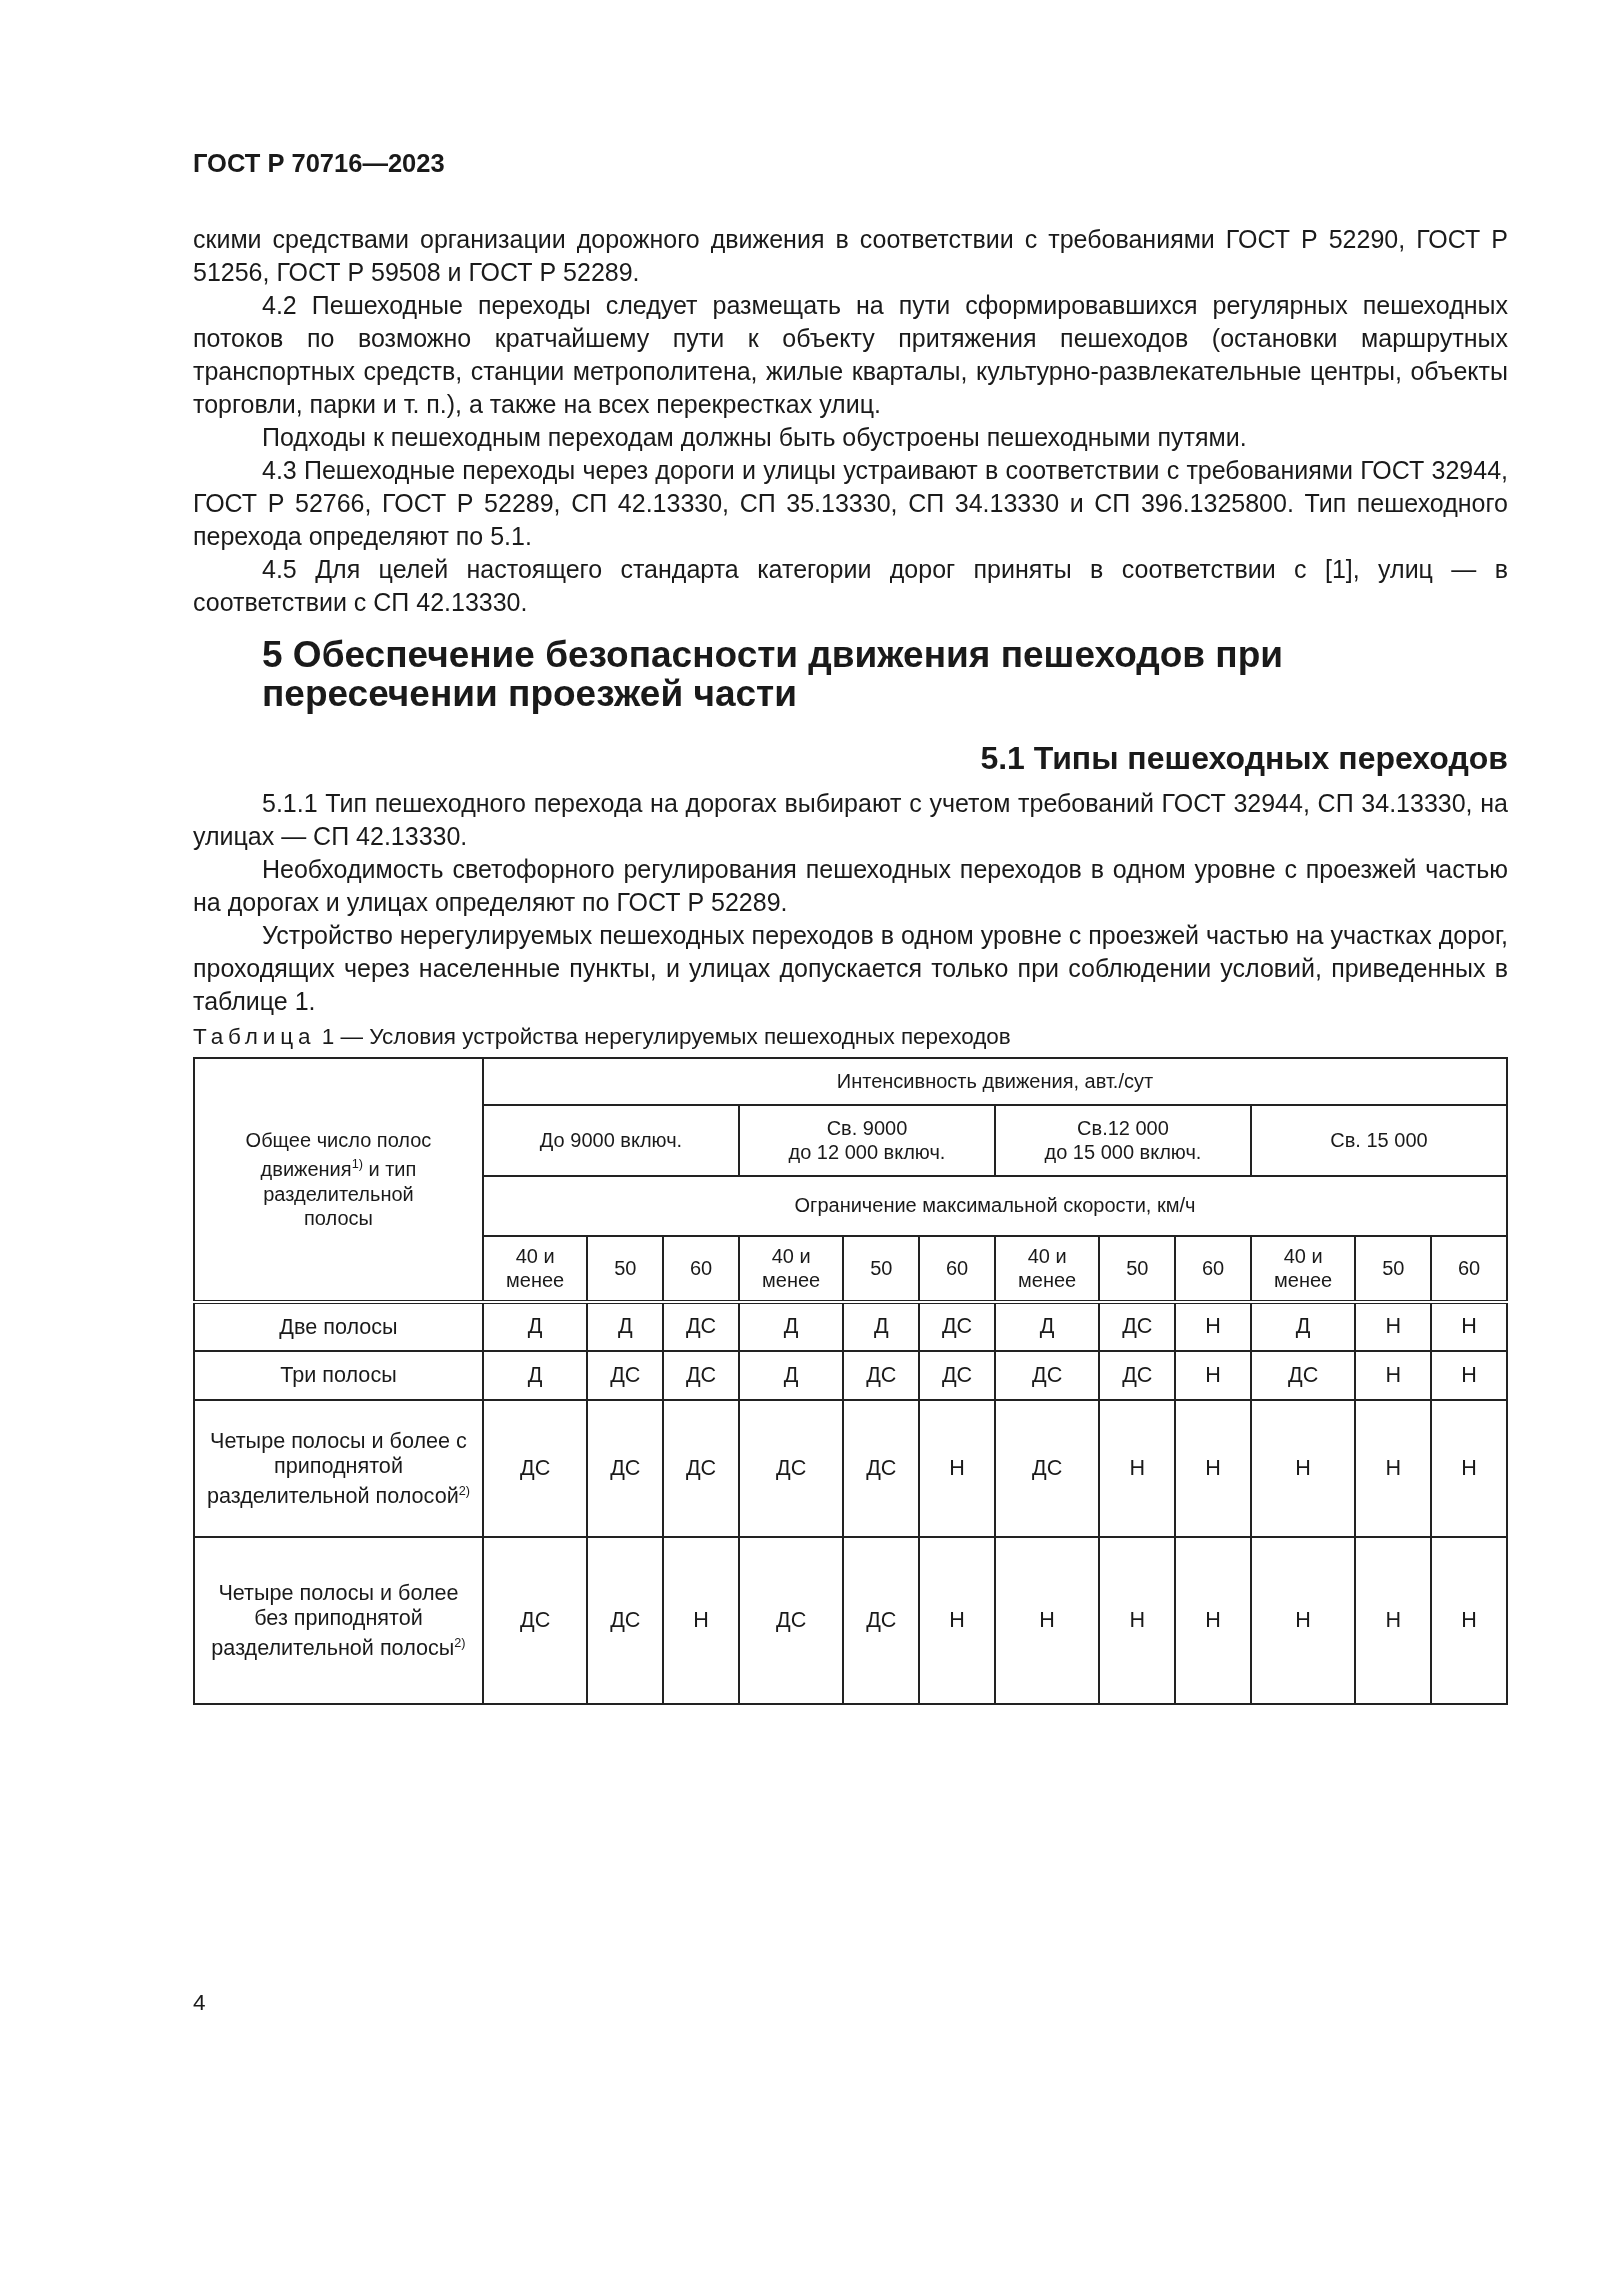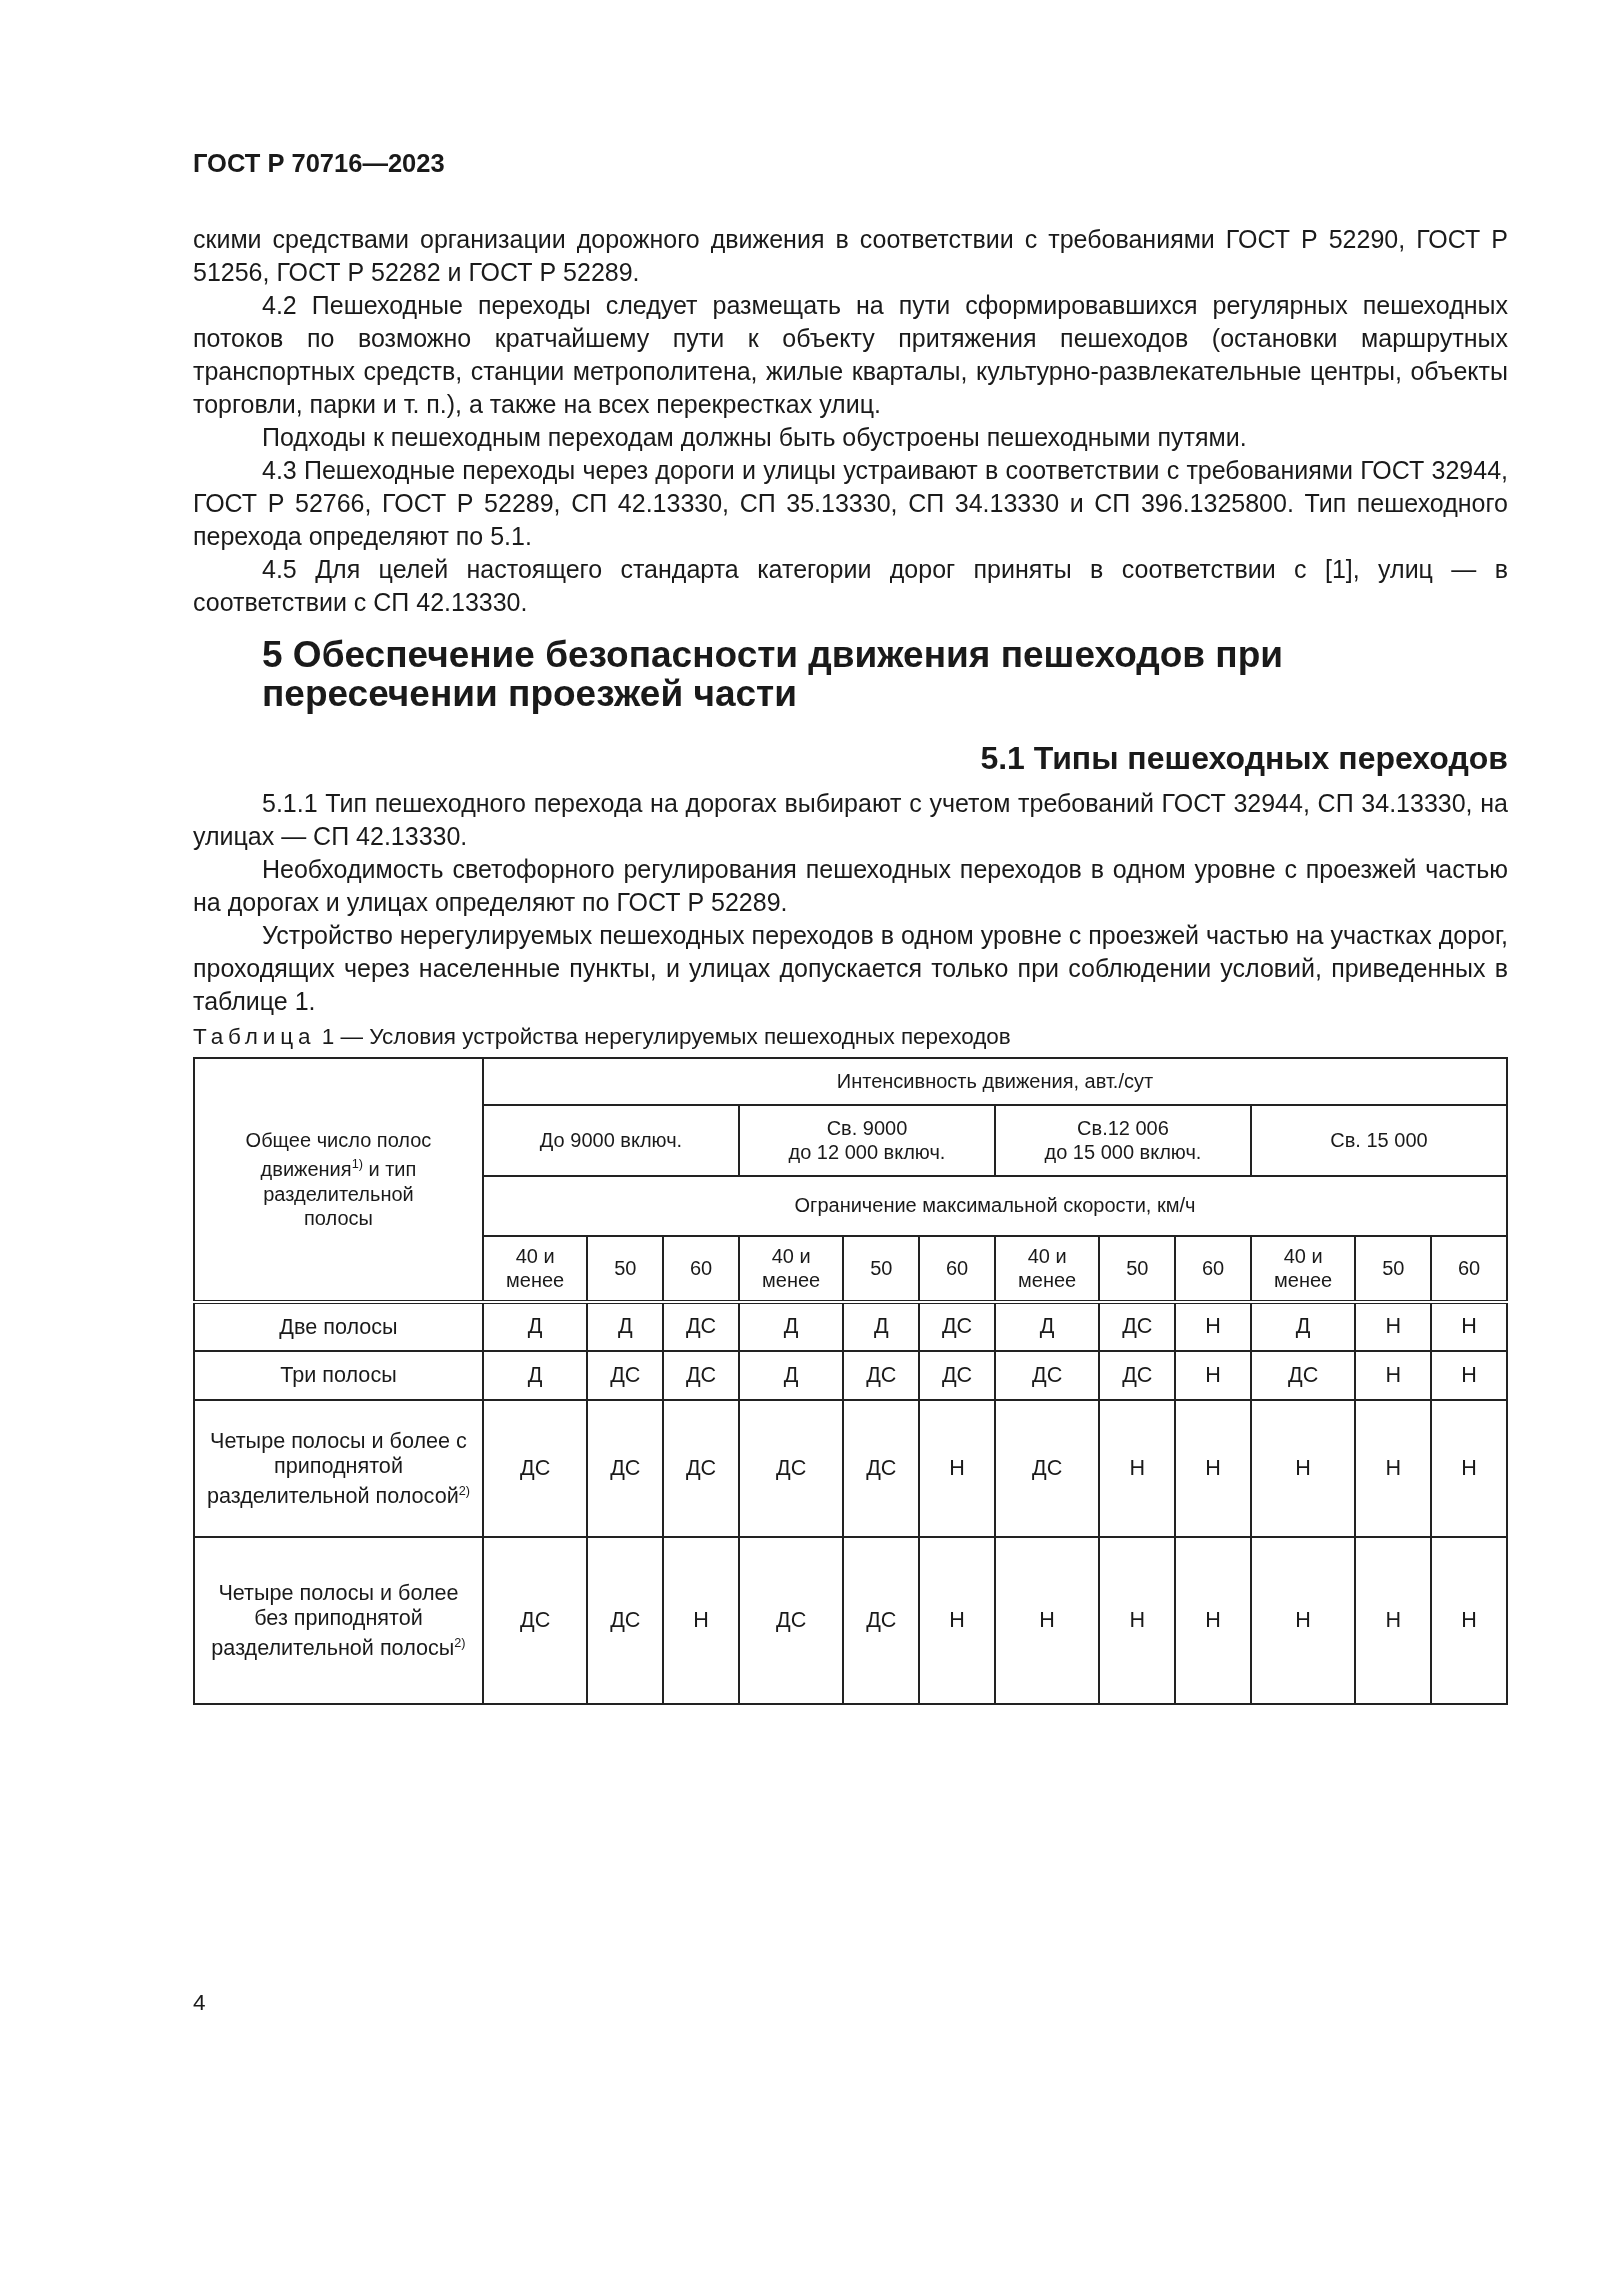--- a/index.html
+++ b/index.html
@@ -19,21 +19,21 @@
   .rowh{line-height:25.5px;font-size:21px;}
   sup{font-size:12.7px;}
   .pnum{position:absolute;left:193px;top:1990px;font-size:22.5px;}
 </style>
 </head>
 <body>
 
 <div class="hdr">ГОСТ Р 70716—2023</div>
 
 <div class="body">
-  <p>скими средствами организации дорожного движения в соответствии с требованиями ГОСТ Р 52290, ГОСТ Р 51256, ГОСТ Р 52282 и ГОСТ Р 52289.</p>
+  <p>скими средствами организации дорожного движения в соответствии с требованиями ГОСТ Р 52290, ГОСТ Р 51256, ГОСТ Р 59508 и ГОСТ Р 52289.</p>
   <p class="ind">4.2 Пешеходные переходы следует размещать на пути сформировавшихся регулярных пешеходных потоков по возможно кратчайшему пути к объекту притяжения пешеходов (остановки маршрутных транспортных средств, станции метрополитена, жилые кварталы, культурно-развлекательные центры, объекты торговли, парки и т. п.), а также на всех перекрестках улиц.</p>
   <p class="ind">Подходы к пешеходным переходам должны быть обустроены пешеходными путями.</p>
   <p class="ind">4.3 Пешеходные переходы через дороги и улицы устраивают в соответствии с требованиями ГОСТ 32944, ГОСТ Р 52766, ГОСТ Р 52289, СП 42.13330, СП 35.13330, СП 34.13330 и СП 396.1325800. Тип пешеходного перехода определяют по 5.1.</p>
   <p class="ind">4.5 Для целей настоящего стандарта категории дорог приняты в соответствии с [1], улиц — в соответствии с СП 42.13330.</p>
 
   <h2>5 Обеспечение безопасности движения пешеходов при пересечении проезжей части</h2>
   <h3>5.1 Типы пешеходных переходов</h3>
   <p class="ind">5.1.1 Тип пешеходного перехода на дорогах выбирают с учетом требований ГОСТ 32944, СП 34.13330, на улицах — СП 42.13330.</p>
   <p class="ind">Необходимость светофорного регулирования пешеходных переходов в одном уровне с проезжей частью на дорогах и улицах определяют по ГОСТ Р 52289.</p>
   <p class="ind">Устройство нерегулируемых пешеходных переходов в одном уровне с проезжей частью на участках дорог, проходящих через населенные пункты, и улицах допускается только при соблюдении условий, приведенных в таблице 1.</p>
@@ -62,21 +62,21 @@
         <span>Общее число полос</span><br>
         <span>движения</span><sup>1)</sup><span> и тип</span><br>
         <span>разделительной</span><br>
         <span>полосы</span>
       </td>
       <td colspan="12">Интенсивность движения, авт./сут</td>
     </tr>
     <tr style="height:71px">
       <td colspan="3"><span>До 9000 включ.</span></td>
       <td colspan="3"><span>Св. 9000</span><br><span>до 12 000 включ.</span></td>
-      <td colspan="3"><span>Св.12 006</span><br><span>до 15 000 включ.</span></td>
+      <td colspan="3"><span>Св.12 000</span><br><span>до 15 000 включ.</span></td>
       <td colspan="3"><span>Св. 15 000</span></td>
     </tr>
     <tr style="height:60px">
       <td colspan="12">Ограничение максимальной скорости, км/ч</td>
     </tr>
     <tr style="height:66px" class="dbl">
       <td class="dbl"><span>40 и</span><br><span>менее</span></td>
       <td class="dbl">50</td>
       <td class="dbl">60</td>
       <td class="dbl"><span>40 и</span><br><span>менее</span></td>

